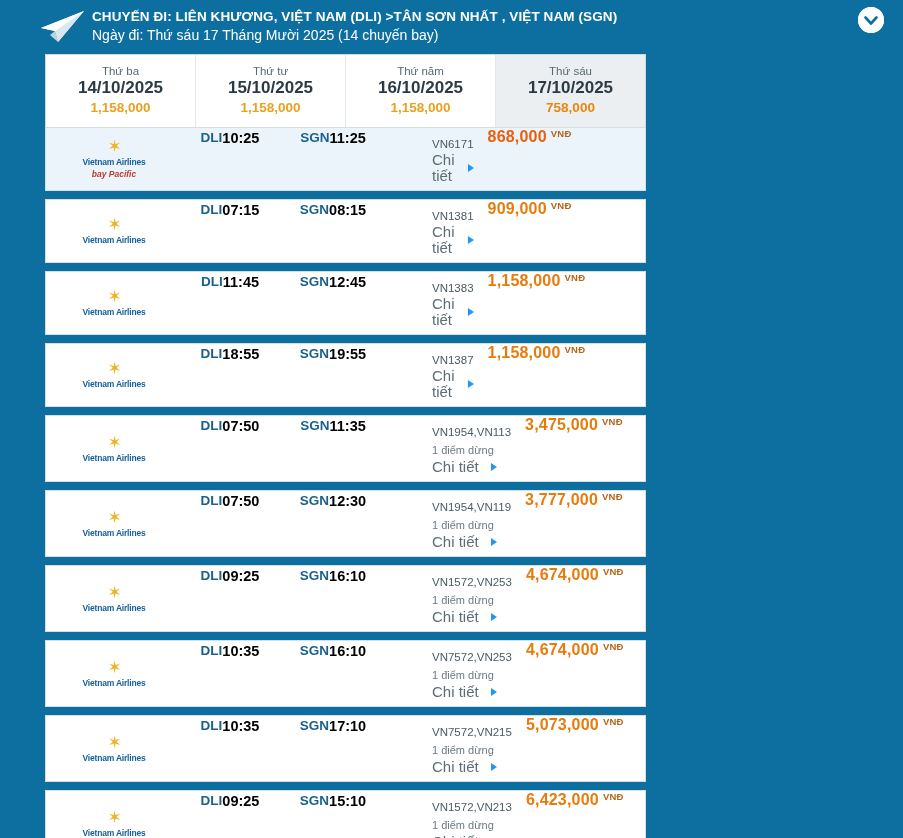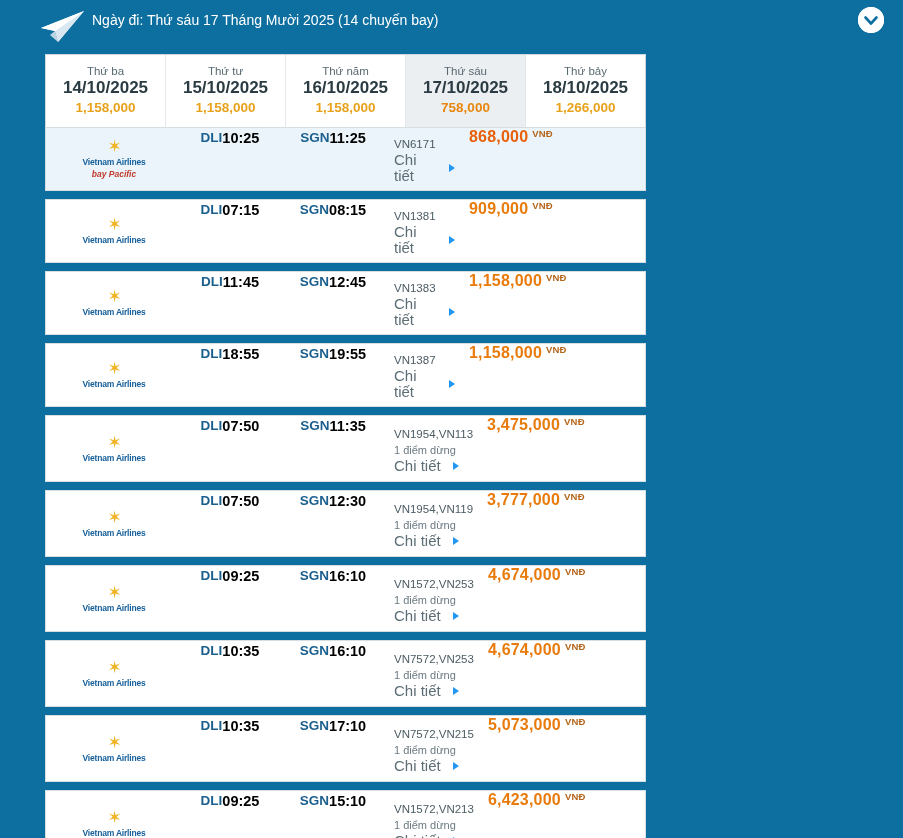--- a/index.html
+++ b/index.html
@@ -168,21 +168,22 @@
     font-size: 14.5px;
     font-weight: bold;
     line-height: 20px;
   }
 
   .col-detail {
     flex: 1 1 auto;
     padding: 8px 0 6px 6px;
     display: flex;
     flex-direction: column;
-    justify-content: center;
+    justify-content: space-between;
+    margin-left: 38px;
   }
   .fl-num {
     color: #4b5b63;
     font-size: 11.5px;
     line-height: 16px;
   }
   .fl-stop {
     color: #6b7a82;
     font-size: 11px;
     line-height: 16px;
@@ -232,20 +233,21 @@
 <div class="header">
   <div class="plane-icon">
     <svg width="50" height="40" viewBox="0 0 50 40">
       <path d="M3 22 L46 5 L20 36 L17 25 Z" fill="#ffffff"></path>
       <path d="M46 5 L17 25 L20 36 Z" fill="#d9e8f0"></path>
       <path d="M46 5 L3 22 L17 25 Z" fill="#ffffff"></path>
       <path d="M12 29 L17 25 L20 36 Z" fill="#bcd4e2"></path>
     </svg>
   </div>
   <div class="header-text">
+    <div class="route-title">CHUYẾN ĐI: LIÊN KHƯƠNG, VIỆT NAM (DLI) &gt;TÂN SƠN NHẤT , VIỆT NAM (SGN)</div>
     <div class="route-sub">Ngày đi: Thứ sáu 17 Tháng Mười 2025 (14 chuyến bay)</div>
   </div>
   <div class="collapse-btn">
     <svg width="26" height="26" viewBox="0 0 26 26">
       <circle cx="13" cy="13" r="13" fill="#ffffff"></circle>
       <path d="M7.5 10.5 L13 16.5 L18.5 10.5" fill="none" stroke="#0d6fa0" stroke-width="2.6" stroke-linecap="round" stroke-linejoin="round"></path>
     </svg>
   </div>
 </div>
 
@@ -265,25 +267,20 @@
       <div class="datecell">
         <div class="dc-dow">Thứ năm</div>
         <div class="dc-date">16/10/2025</div>
         <div class="dc-price">1,158,000</div>
       </div>
       <div class="datecell active">
         <div class="dc-dow">Thứ sáu</div>
         <div class="dc-date">17/10/2025</div>
         <div class="dc-price">758,000</div>
       </div>
-      <div class="datecell">
-        <div class="dc-dow">Thứ bảy</div>
-        <div class="dc-date">18/10/2025</div>
-        <div class="dc-price">1,266,000</div>
-      </div>
     </div>
 
   <div class="rows" id="rows">
       <div class="row first">
         <div class="col-logo">
           <div class="logo-star">✶</div>
           <div class="logo-name">Vietnam Airlines</div>
           <div class="logo-sub">bay Pacific</div>
         </div>
         <div class="col-dep">

